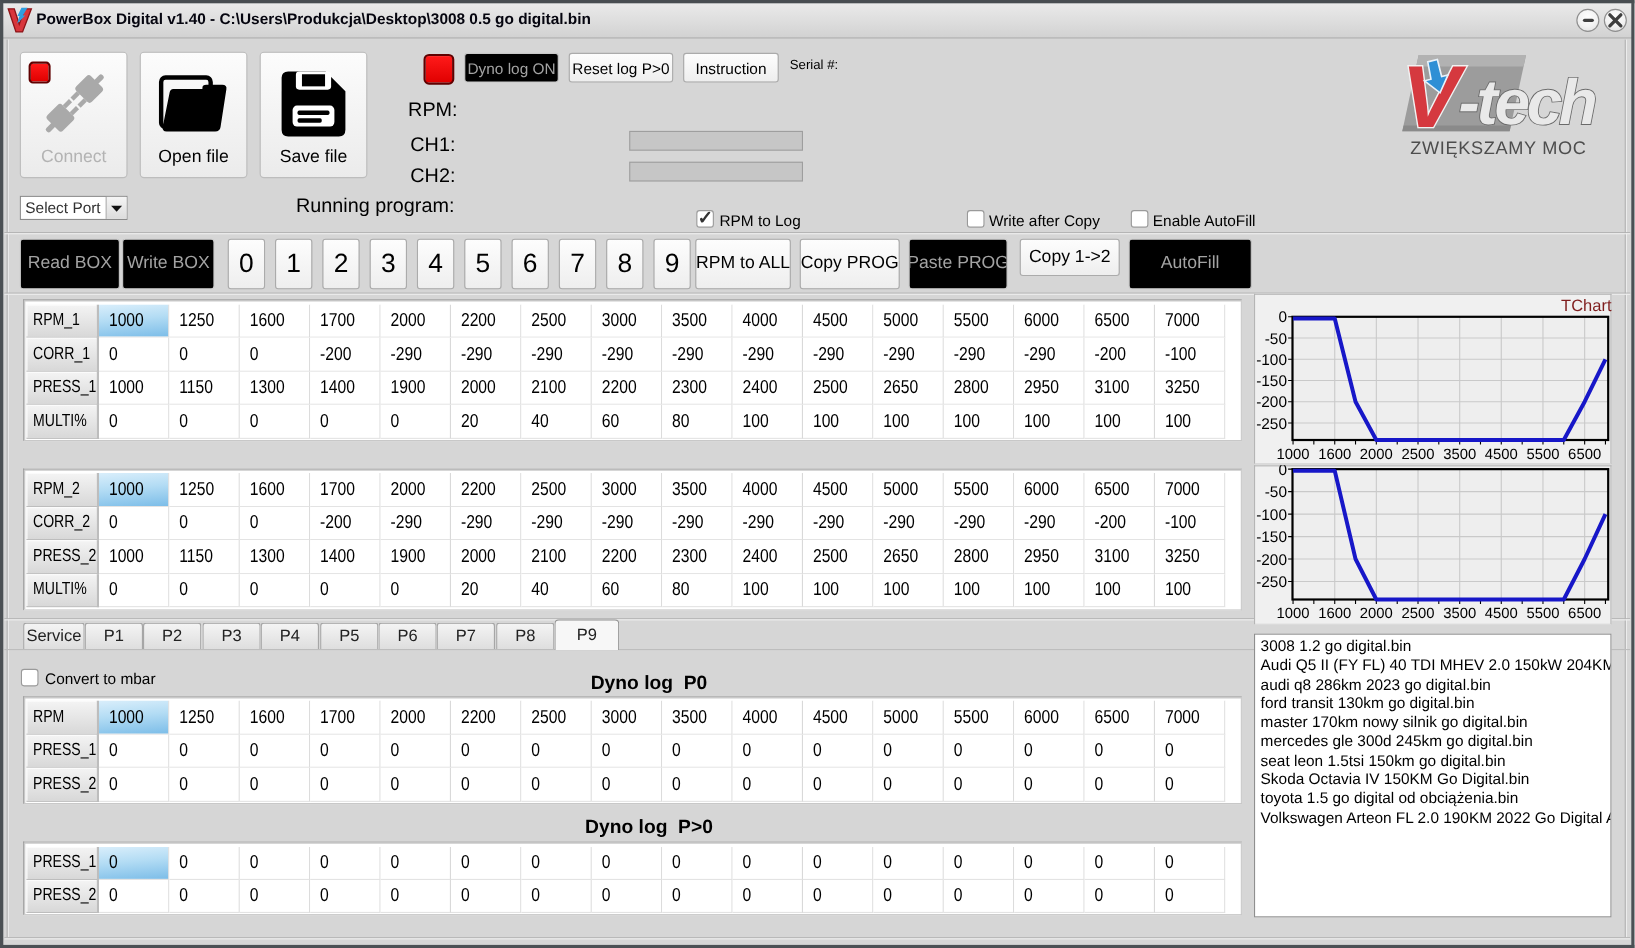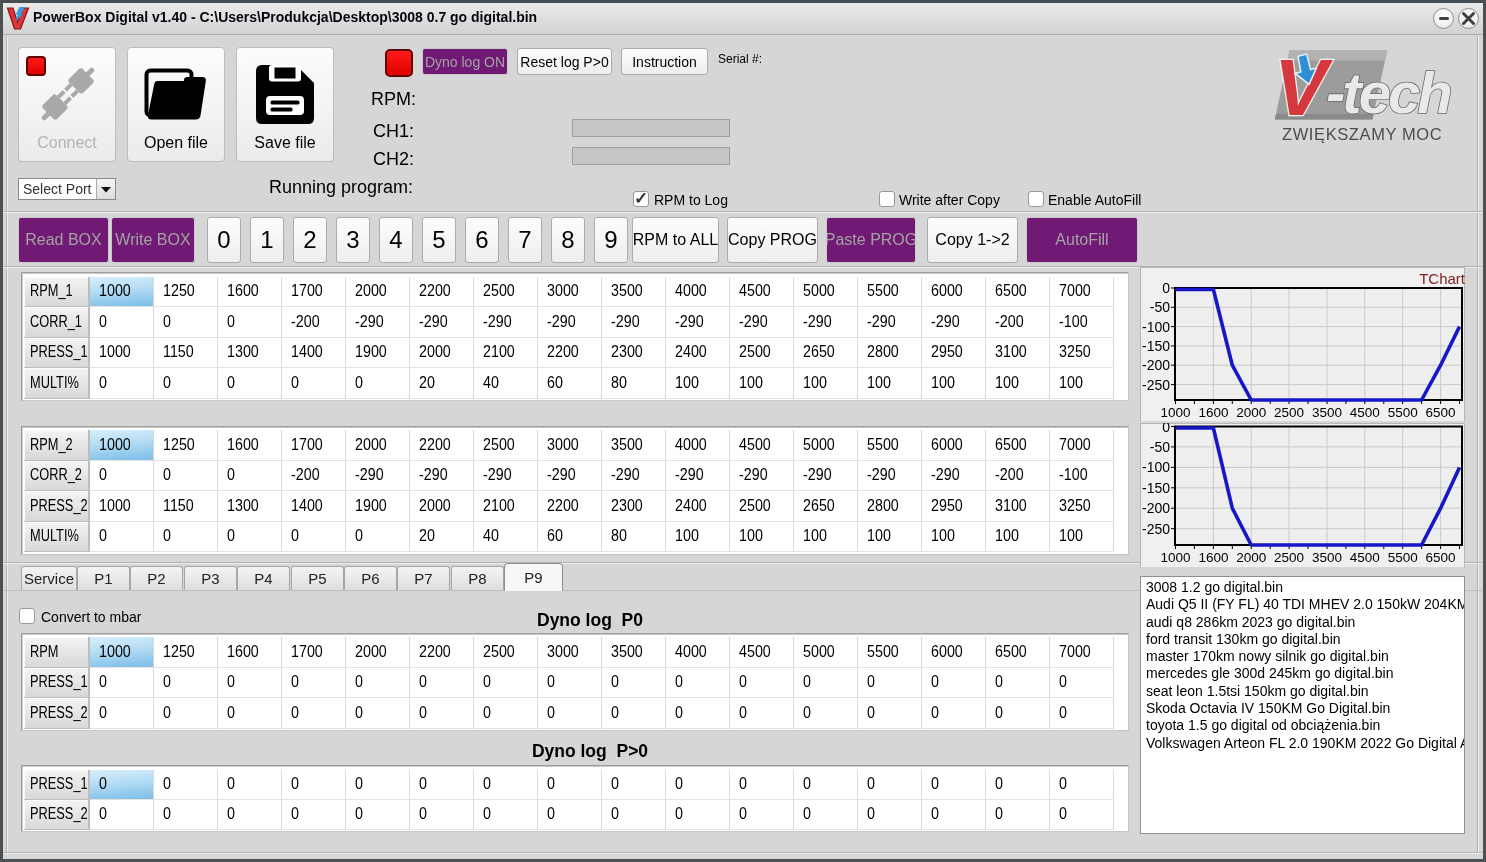--- a/index.html
+++ b/index.html
@@ -2,21 +2,21 @@
 <html><head><meta charset="utf-8"><style>
 * { margin:0; padding:0; box-sizing:border-box; }
 html,body { width:1486px; height:862px; overflow:hidden; }
 body { position:relative; background:#d6d6d6; font-family:"Liberation Sans",sans-serif; }
 .abs { position:absolute; }
 #frame { position:absolute; inset:0; border:3px solid #4b5054; border-top:3px solid #484d51; pointer-events:none; z-index:50; }
 #titlebar { position:absolute; left:2px; top:2px; right:2px; height:33px; background:linear-gradient(#ebebeb,#d2d2d2); border-bottom:1px solid #adadad; }
 #title { position:absolute; left:33px; top:9px; font-size:14px; font-weight:bold; color:#05050f; letter-spacing:0px; }
 .winbtn { position:absolute; top:8px; width:21px; height:21px; border-radius:50%; background:radial-gradient(circle at 50% 35%, #ffffff 0%, #f2f2f2 55%, #dcdcdc 100%); border:1.5px solid #8f8f8f; }
 .btn { position:absolute; background:linear-gradient(#fdfdfd,#eeeeee); border:1px solid #ababab; border-radius:3px; color:#000; display:flex; align-items:center; justify-content:center; white-space:nowrap; overflow:hidden; }
-.btn.dis { background:#701a75; border-color:#c9c9c9; color:#a3a3a3;text-align:right; }
+.btn.dis { background:#000000; border-color:#c9c9c9; color:#a3a3a3;text-align:right; }
 .bigbtn { position:absolute; width:98px; height:115px; background:linear-gradient(#fcfcfc,#ebebeb); border:1px solid #bdbdbd; border-radius:4px; }
 .bigbtn .lbl { position:absolute; left:0; right:0; bottom:9px; text-align:center; font-size:16px; }
 .redsq { position:absolute; background:linear-gradient(#ff1a1a,#e00000); border:2px solid #600000; border-radius:4px; }
 .pbar { position:absolute; width:158px; height:18px; background:#c6c6c6; border:1px solid #9e9e9e; }
 .cb { position:absolute; width:16px; height:16px; background:#fff; border:1px solid #9a9a9a; border-radius:3px; }
 .cblab { position:absolute; font-size:14px; color:#000; }
 .check { position:absolute; font-size:17px; font-weight:bold; color:#333; top:-4px; left:0px; }
 .tpanel { position:absolute; background:#fff; border:1px solid #9e9e9e; border-right-color:#c8c8c8; border-bottom-color:#c8c8c8; box-shadow: inset 1px 1px 0 #c9c9c9; }
 .tgrid { position:absolute; display:grid; grid-template-columns:66px repeat(16,64px) 12px; }
 .tgrid .th { background:linear-gradient(#f4f4f4,#d8d8d8); box-shadow:inset 0 1px 0 #fbfbfb, inset 1px 0 0 #fbfbfb; border-right:2px solid #bdbdbd; border-bottom:1px solid #bdbdbd; font-size:16px; color:#000; padding-left:6px; display:flex; align-items:center; overflow:hidden; }
@@ -31,21 +31,21 @@
 .chsvg { position:absolute; }
 .groove { position:absolute; height:0; border-top:1px solid #b2b2b2; border-bottom:1px solid #efefef; }
 .dynotitle { position:absolute; width:1134px; left:23px; text-align:center; font-size:17.5px; font-weight:bold; color:#000; }
 </style></head><body>
 
 <div id="titlebar"></div>
 <svg class="abs" style="left:6px;top:6px" width="24" height="25" viewBox="0 0 24 25">
 <path d="M1.5 2 L7 2 L11.5 16 L16.5 2 L22.5 2 L14.5 23 L8.5 23 Z" fill="#d8363c" stroke="#8c1418" stroke-width="1.2"></path>
 <path d="M13.5 1 L19 1 L14.8 8.2 L17 8.2 L9.5 15.5 L11.7 8.6 L9.8 8.6 Z" fill="#2f9fe0"></path>
 </svg>
-<div id="title">PowerBox Digital v1.40 - C:\Users\Produkcja\Desktop\3008 0.7 go digital.bin</div>
+<div id="title">PowerBox Digital v1.40 - C:\Users\Produkcja\Desktop\3008 0.5 go digital.bin</div>
 <div class="winbtn" style="left:1433px"></div>
 <div class="abs" style="left:1438.5px;top:16.5px;width:10px;height:3.5px;background:#3f3f3f;border-radius:2px"></div>
 <div class="winbtn" style="left:1458px"></div>
 <svg class="abs" style="left:1461px;top:11px" width="15" height="15" viewBox="0 0 15 15">
 <path d="M2.5 2.5 L12.5 12.5 M12.5 2.5 L2.5 12.5" stroke="#3f3f3f" stroke-width="3" stroke-linecap="round"></path>
   </svg>
 <div class="abs" style="left:6px;top:36px;width:0;height:816px;border-left:1px solid #b2b2b2;border-right:1px solid #efefef"></div>
 <div class="abs" style="left:1477px;top:36px;width:0;height:816px;border-left:1px solid #b2b2b2;border-right:1px solid #efefef"></div>
 <div class="groove" style="left:4px;top:210.5px;width:1478px"></div>
 <div class="groove" style="left:4px;top:266px;width:1478px"></div>
@@ -132,21 +132,21 @@
 <div class="btn" style="left:336px;top:217px;width:34px;height:46px;font-size:24px">3</div>
 <div class="btn" style="left:379px;top:217px;width:34px;height:46px;font-size:24px">4</div>
 <div class="btn" style="left:422px;top:217px;width:34px;height:46px;font-size:24px">5</div>
 <div class="btn" style="left:465px;top:217px;width:34px;height:46px;font-size:24px">6</div>
 <div class="btn" style="left:508px;top:217px;width:34px;height:46px;font-size:24px">7</div>
 <div class="btn" style="left:551px;top:217px;width:34px;height:46px;font-size:24px">8</div>
 <div class="btn" style="left:594px;top:217px;width:34px;height:46px;font-size:24px">9</div>
 <div class="btn" style="left:632px;top:217px;width:87px;height:46px;font-size:16px">RPM to ALL</div>
 <div class="btn" style="left:727px;top:217px;width:91px;height:46px;font-size:16px">Copy PROG</div>
 <div class="btn dis" style="left:826px;top:217px;width:90px;height:46px;font-size:16px">Paste PROG</div>
-<div class="btn" style="left:927px;top:217px;width:91px;height:46px;font-size:16px">Copy 1-&gt;2</div>
+<div class="btn" style="left:927px;top:217px;width:91px;height:34px;font-size:16px">Copy 1-&gt;2</div>
 <div class="btn dis" style="left:1026px;top:217px;width:112px;height:46px;font-size:16px">AutoFill</div>
 <div class="tpanel" style="left:21px;top:272.0px;width:1108px;height:129.0px"></div>
 <div class="tgrid" style="left:24px;top:276.5px;grid-auto-rows:30.5px">
 <div class="th">
       <span>RPM_1</span>
     </div>
 <div class="td sel">
       <span>1000</span>
     </div>
 <div class="td">

